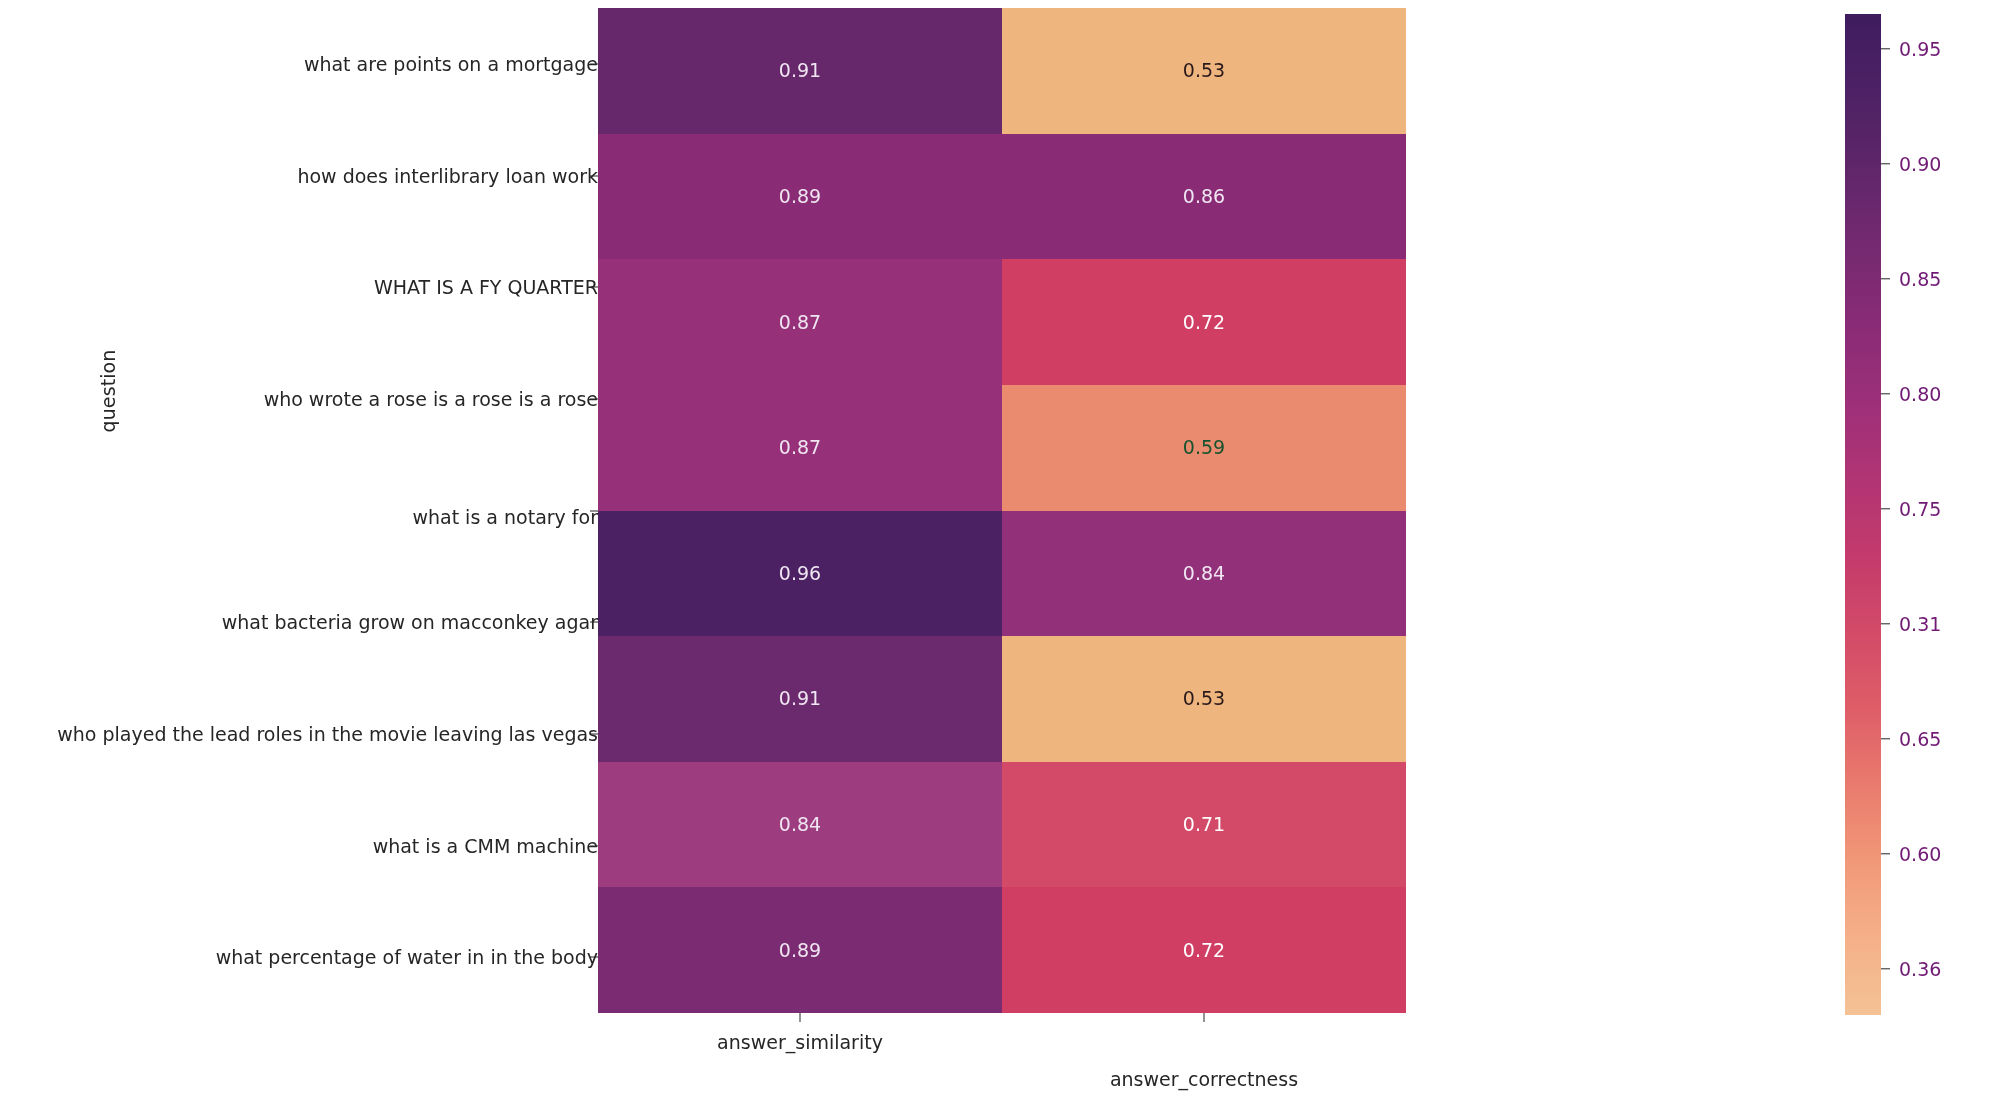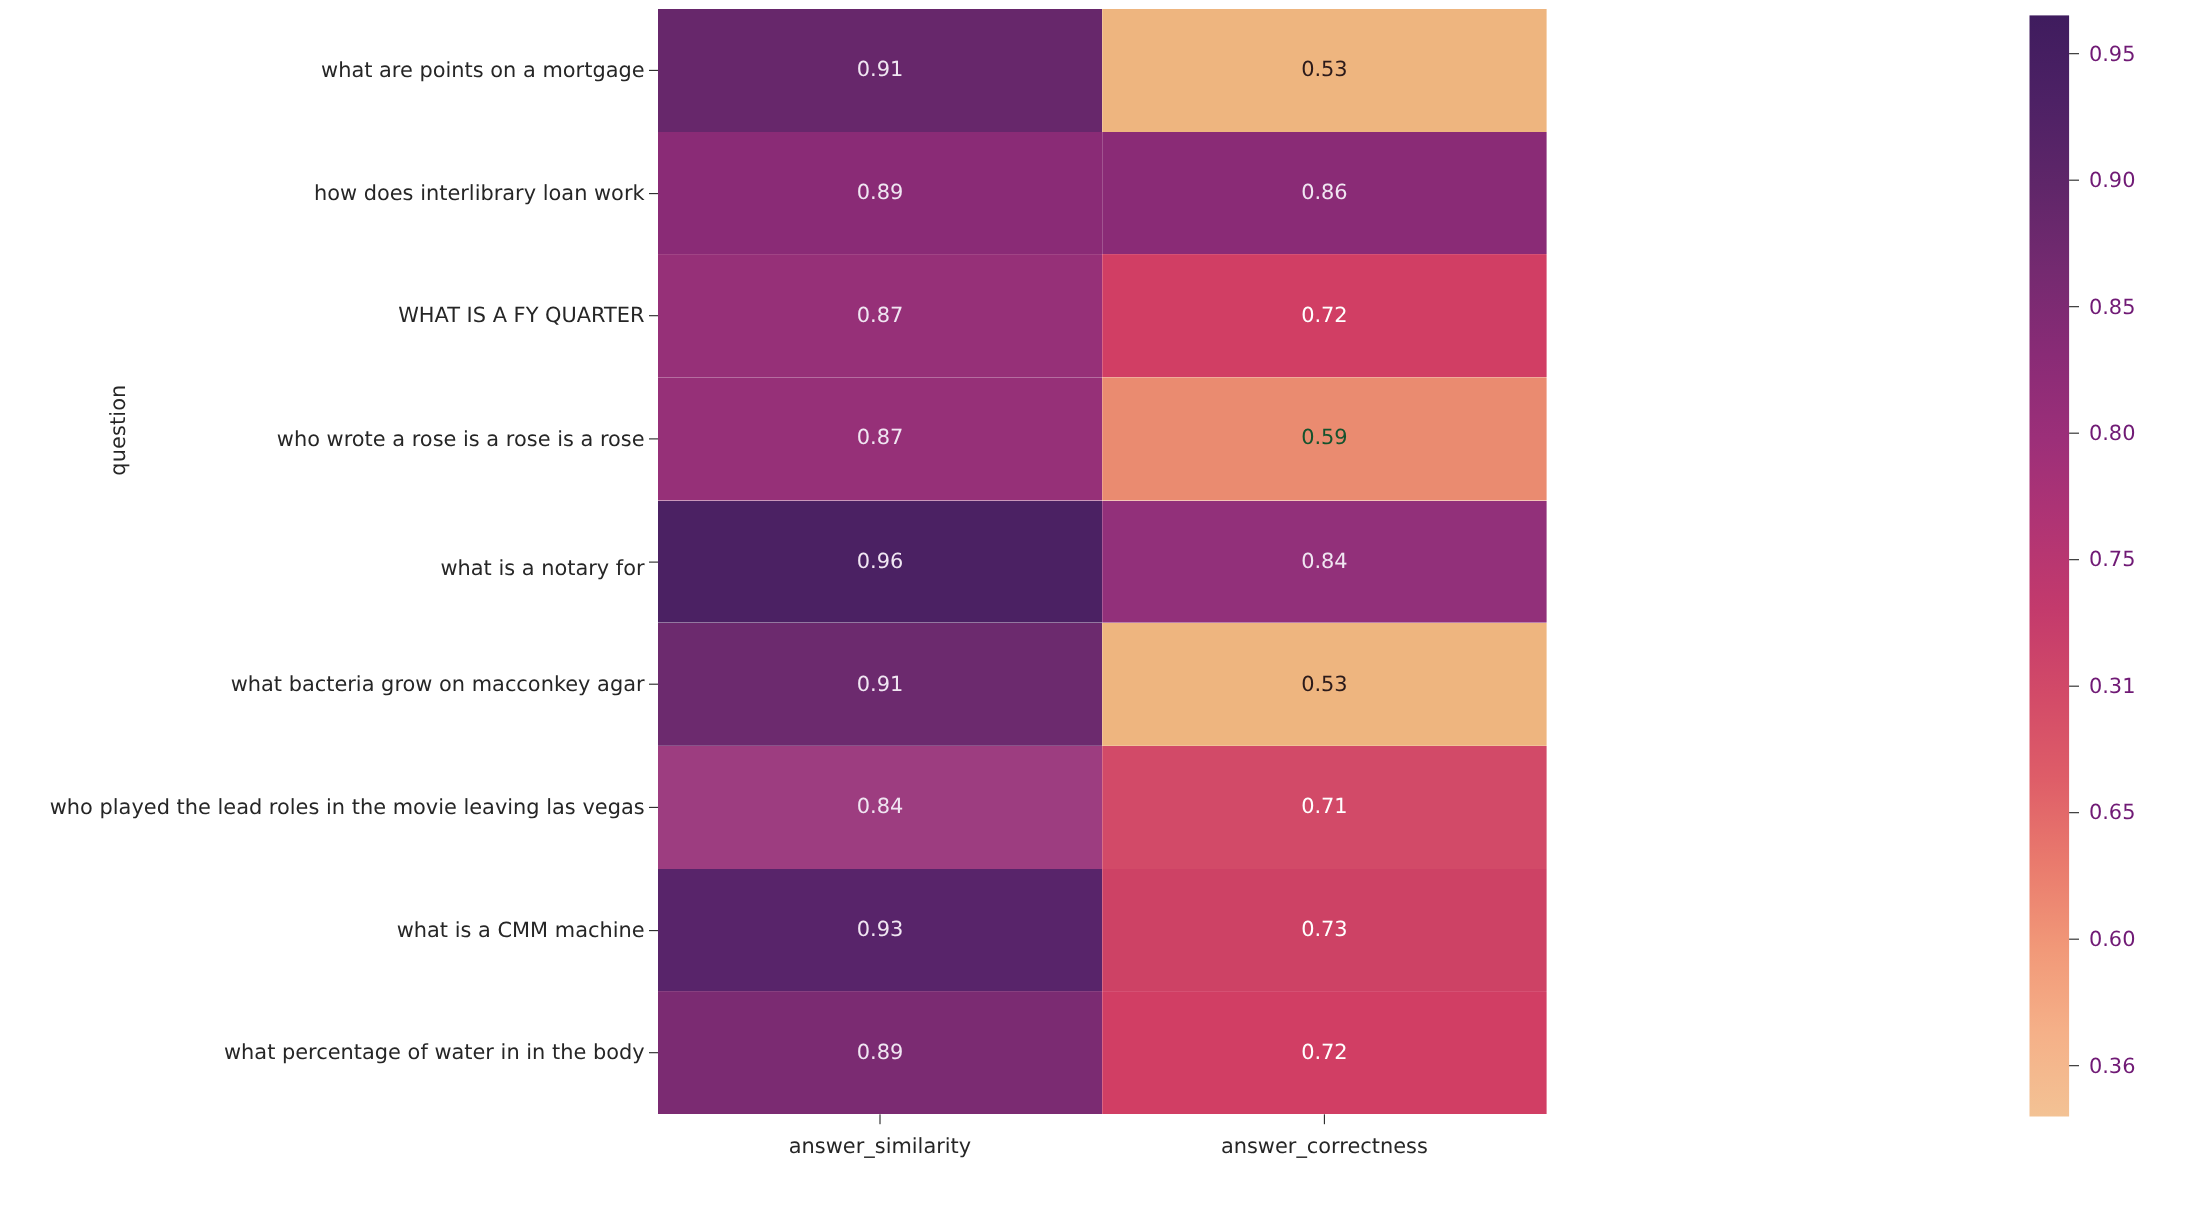--- a/index.html
+++ b/index.html
@@ -66,21 +66,20 @@
 
   
   .ytick {
     position: absolute;
     right: 0;
     transform: translateY(-50%);
     text-align: right;
     font-size: 19px;
     color: #262626;
     white-space: nowrap;
-    padding-right: 12px;
   }
   .ytick-layer {
     position: absolute;
     left: 0px;
     top: 8px;
     width: 598px;
     height: 1005px;
   }
   .ytick-mark {
     position: absolute;
@@ -205,36 +204,32 @@
           </tr>
           <tr>
             <td class="hm-cell" style="background: rgb(108, 42, 110); color: rgb(240, 230, 242);">0.91</td>
             <td class="hm-cell" style="background: rgb(238, 181, 127); color: rgb(43, 26, 26);">0.53</td>
           </tr>
           <tr>
             <td class="hm-cell" style="background: rgb(157, 61, 128); color: rgb(240, 230, 242);">0.84</td>
             <td class="hm-cell" style="background: rgb(210, 74, 104); color: rgb(255, 255, 255);">0.71</td>
           </tr>
           <tr>
-            <td class="hm-cell" style="background: rgb(88, 36, 106); color: rgb(240, 230, 242);">0.93</td>
-            <td class="hm-cell" style="background: rgb(205, 66, 101); color: rgb(255, 255, 255);">0.73</td>
-          </tr>
-          <tr>
             <td class="hm-cell" style="background: rgb(123, 43, 114); color: rgb(240, 230, 242);">0.89</td>
             <td class="hm-cell" style="background: rgb(209, 62, 100); color: rgb(255, 255, 255);">0.72</td>
           </tr>
         </tbody>
     </table>
   </div>
 
   <div class="xtick-layer">
       <div class="xtick-mark" style="left: 202px;"></div>
       <div class="xtick" style="left: 202px;">answer_similarity</div>
       <div class="xtick-mark" style="left: 606px;"></div>
-      <div class="xtick" style="left: 606px;">answer_correctness</div>
+      <div class="xtick" style="left: 606px; margin-top: 37px;">answer_correctness</div>
     </div>
 
   <div class="cbar-wrap">
     <div class="cbar-grad" style="background: linear-gradient(rgb(63, 28, 94), rgb(77, 33, 101), rgb(95, 38, 105), rgb(116, 42, 112), rgb(137, 43, 118), rgb(156, 47, 121), rgb(176, 52, 116), rgb(195, 58, 108), rgb(210, 74, 104), rgb(222, 93, 104), rgb(233, 122, 109), rgb(241, 152, 120), rgb(245, 176, 136), rgb(243, 194, 148));"></div>
   </div>
   <div class="cbar-ticks">
       <div class="cbar-tick-mark" style="top: 34.5172px;"></div>
       <div class="cbar-tick-label" style="top: 34.5172px;">0.95</div>
       <div class="cbar-tick-mark" style="top: 149.575px;"></div>
       <div class="cbar-tick-label" style="top: 149.575px;">0.90</div>

